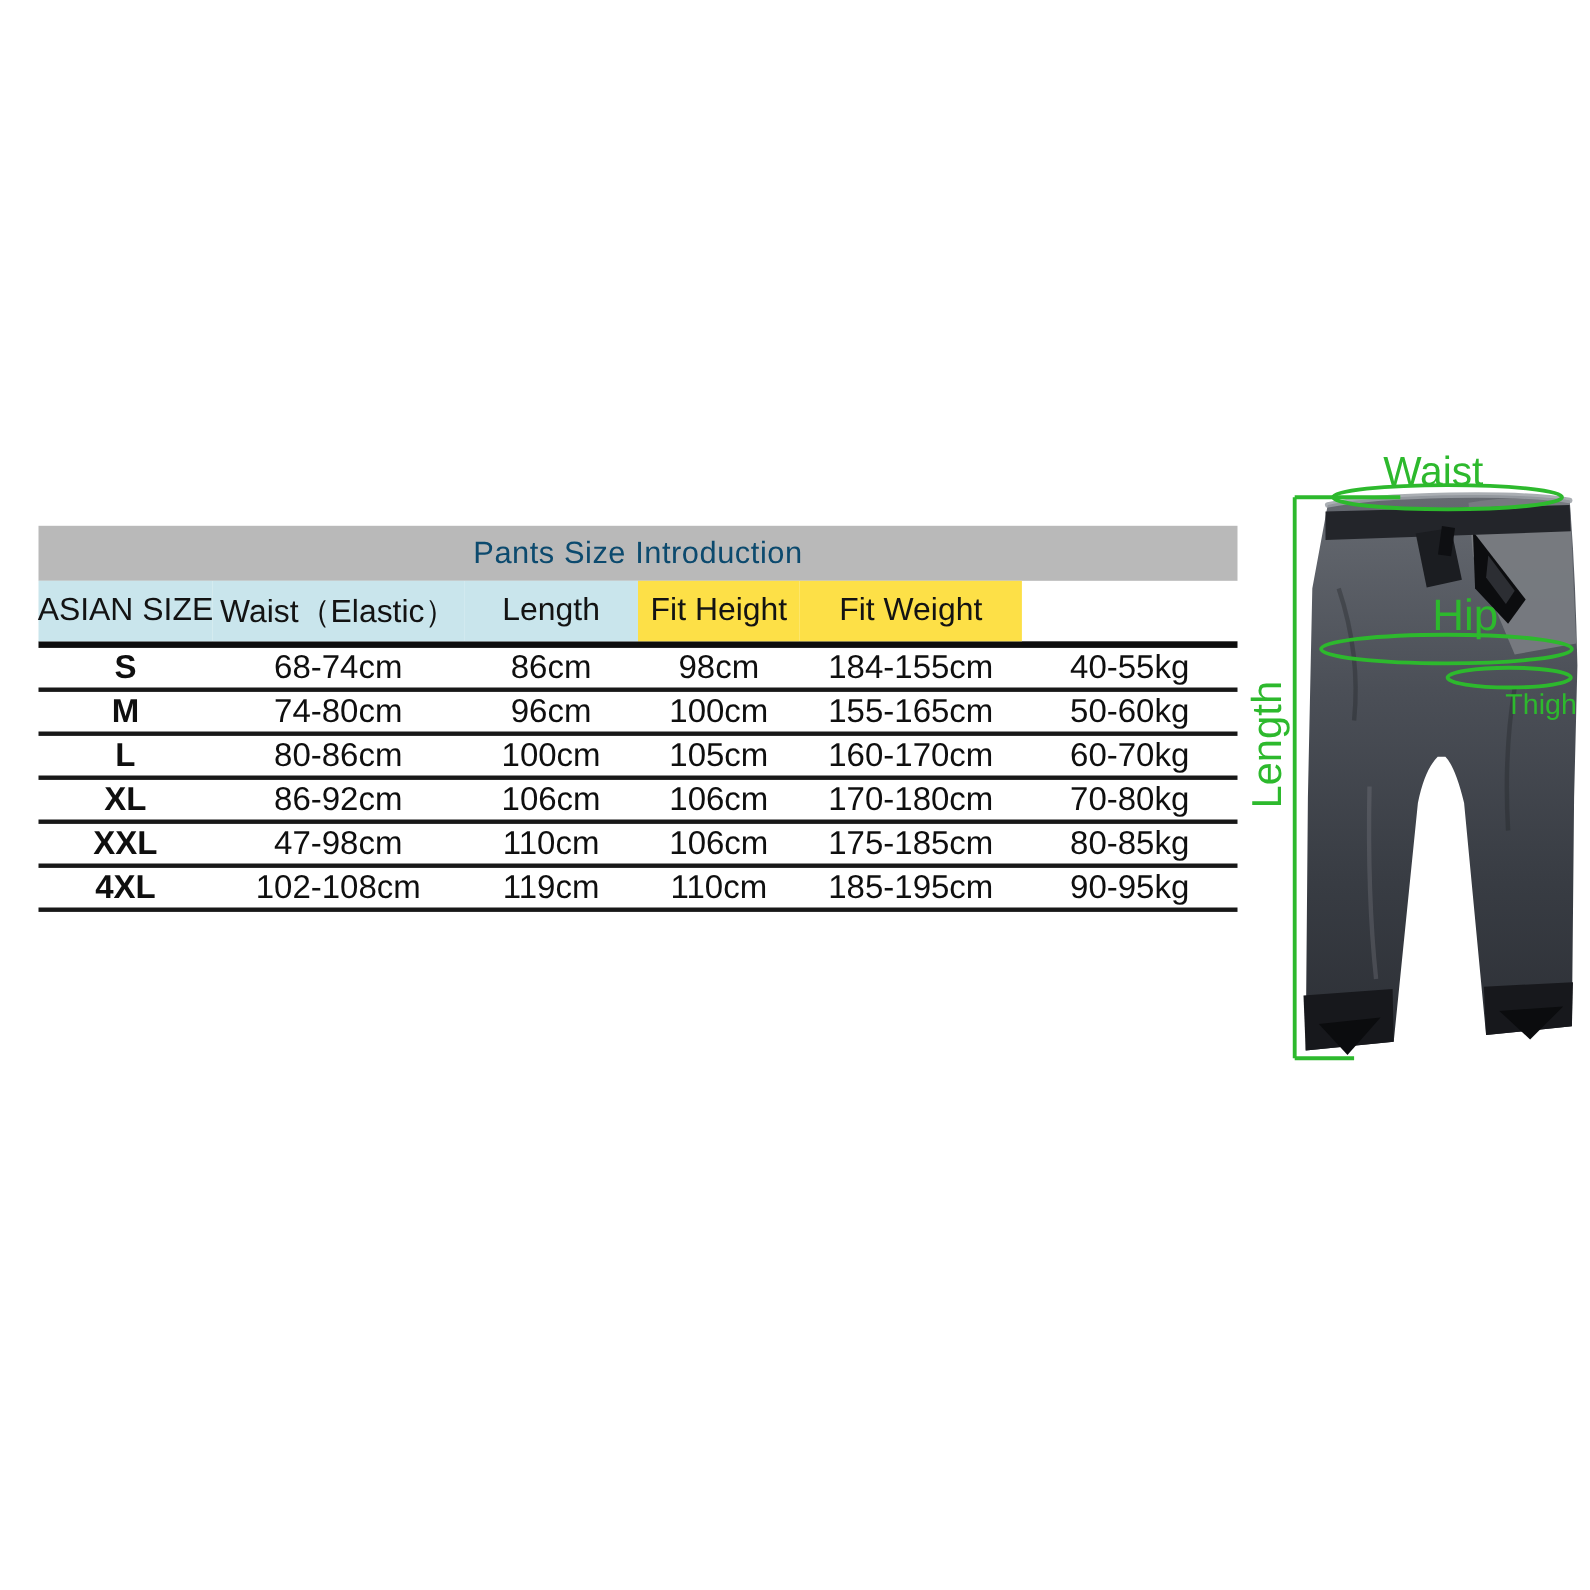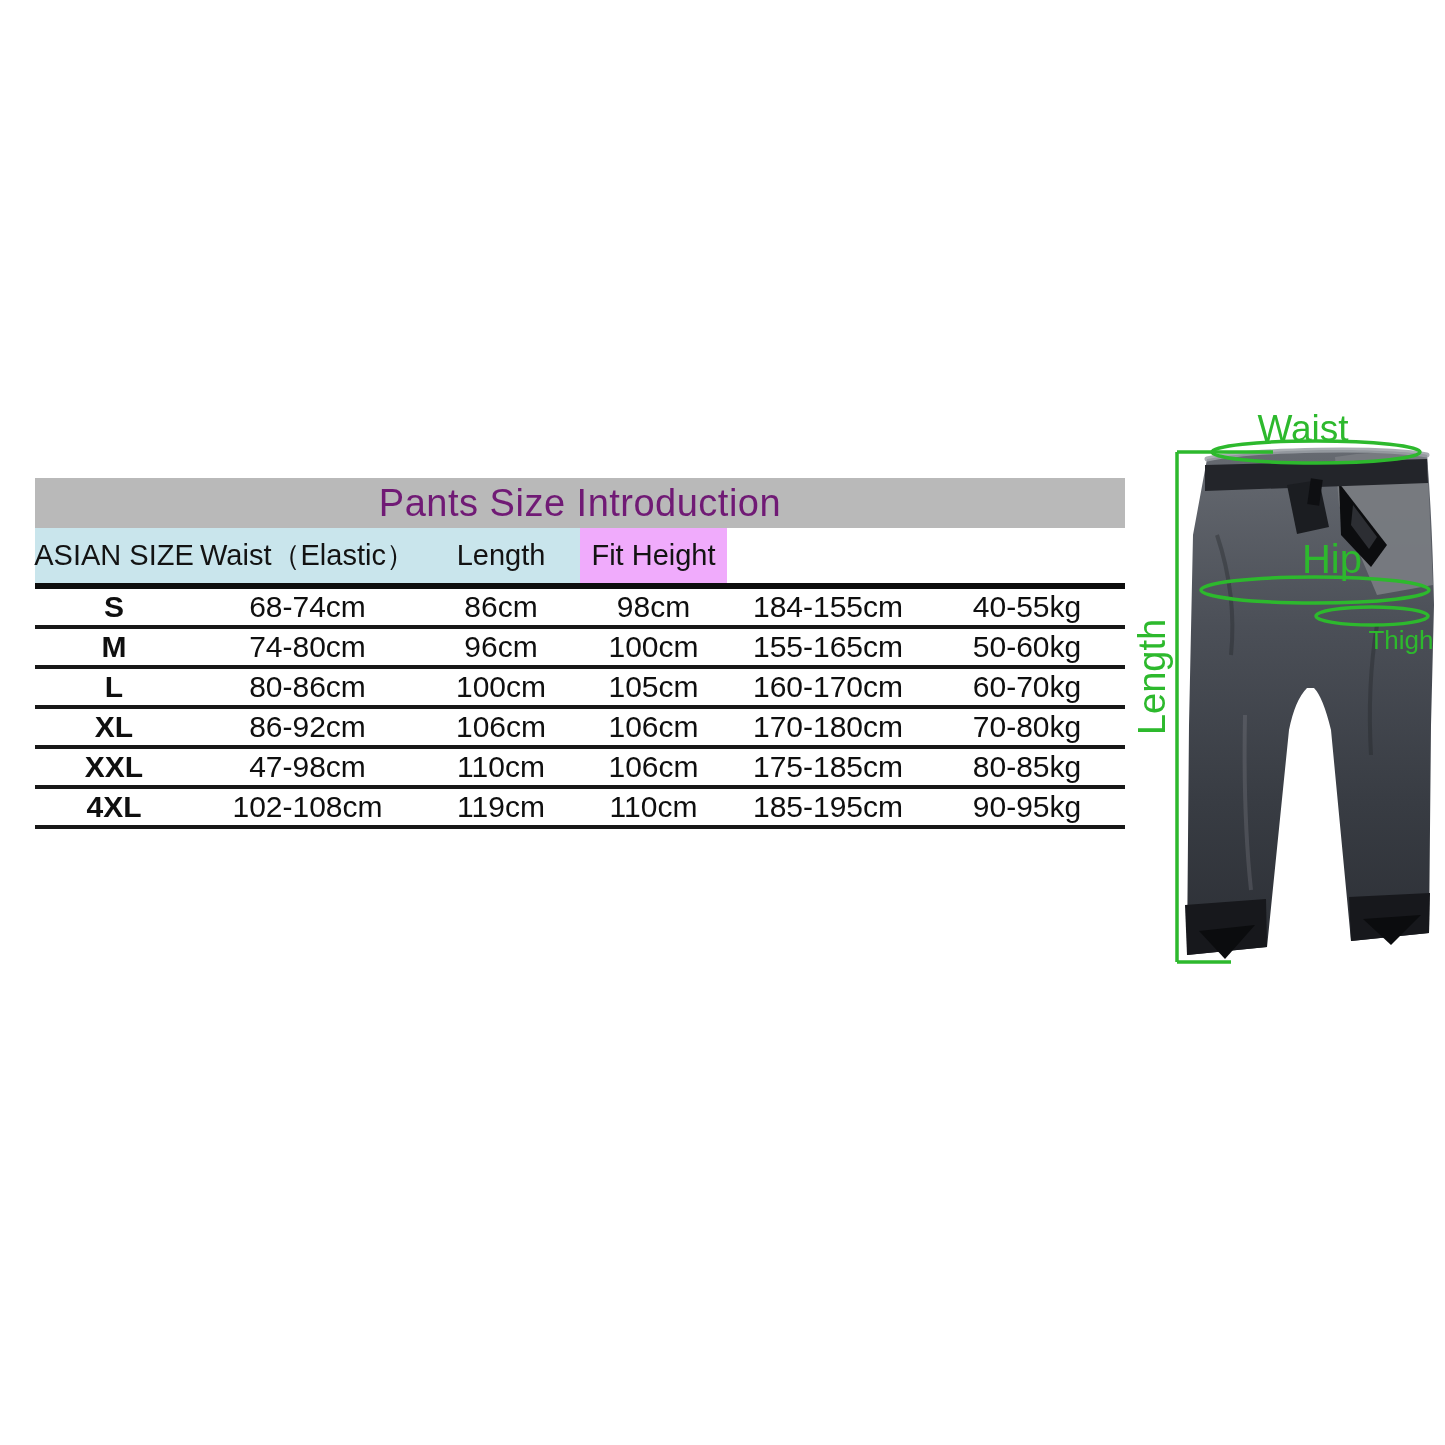--- a/index.html
+++ b/index.html
@@ -1,28 +1,28 @@
 <!DOCTYPE html>
 <html><head>
 <meta charset="utf-8">
 <style>
   html,body{margin:0;padding:0;background:#ffffff;}
   .stage{position:relative;width:1445px;height:1445px;background:#ffffff;overflow:hidden;
          font-family:"Liberation Sans", sans-serif;color:#101010;}
 
   
   .table-wrap{position:absolute;left:35px;top:478px;width:1090px;}
-  .title{height:50px;line-height:50px;text-align:center;font-size:38px;color:#701a75;
+  .title{height:50px;line-height:50px;text-align:center;font-size:28px;color:#0c4a6e;
          background:#b9b9b9;letter-spacing:0.5px;}
   .head-row,.row{display:grid;grid-template-columns:158px 229px 158px 147px 202px 196px;}
   .head-row{height:55px;}
   .head-row .cell{display:flex;align-items:center;justify-content:center;
                   font-size:29px;white-space:nowrap;color:#131313;text-align:right;}
   .hb{background:#c9e5ec;}
-  .ho{background:#f0abfc;}
+  .ho{background:#fde047;}
   .tbody{border-top:6px solid #0d0d0d;}
   .row{height:36px;border-bottom:4px solid #181818;}
   .row .cell{display:flex;align-items:center;justify-content:center;font-size:30px;
              white-space:nowrap;color:#0f0f0f;}
   .row .c0{font-weight:bold;}
 
   
   .figure{position:absolute;left:1125px;top:385px;width:320px;height:600px;margin:0;}
   .figure svg{display:block;width:320px;height:600px;}
 </style>
@@ -31,20 +31,21 @@
 
 <div class="stage">
 
   <section class="table-wrap">
     <div class="title">Pants Size Introduction</div>
     <div class="head-row">
       <span class="cell hb">ASIAN SIZE</span>
       <span class="cell hb">Waist（Elastic）</span>
       <span class="cell hb">Length</span>
       <span class="cell ho">Fit Height</span>
+      <span class="cell ho">Fit Weight</span>
     </div>
     <div class="tbody">
   <div class="row">
     <span class="cell c0">S</span>
     <span class="cell c1">68-74cm</span>
     <span class="cell c2">86cm</span>
     <span class="cell c3">98cm</span>
     <span class="cell c4">184-155cm</span>
     <span class="cell c5">40-55kg</span>
   </div>

